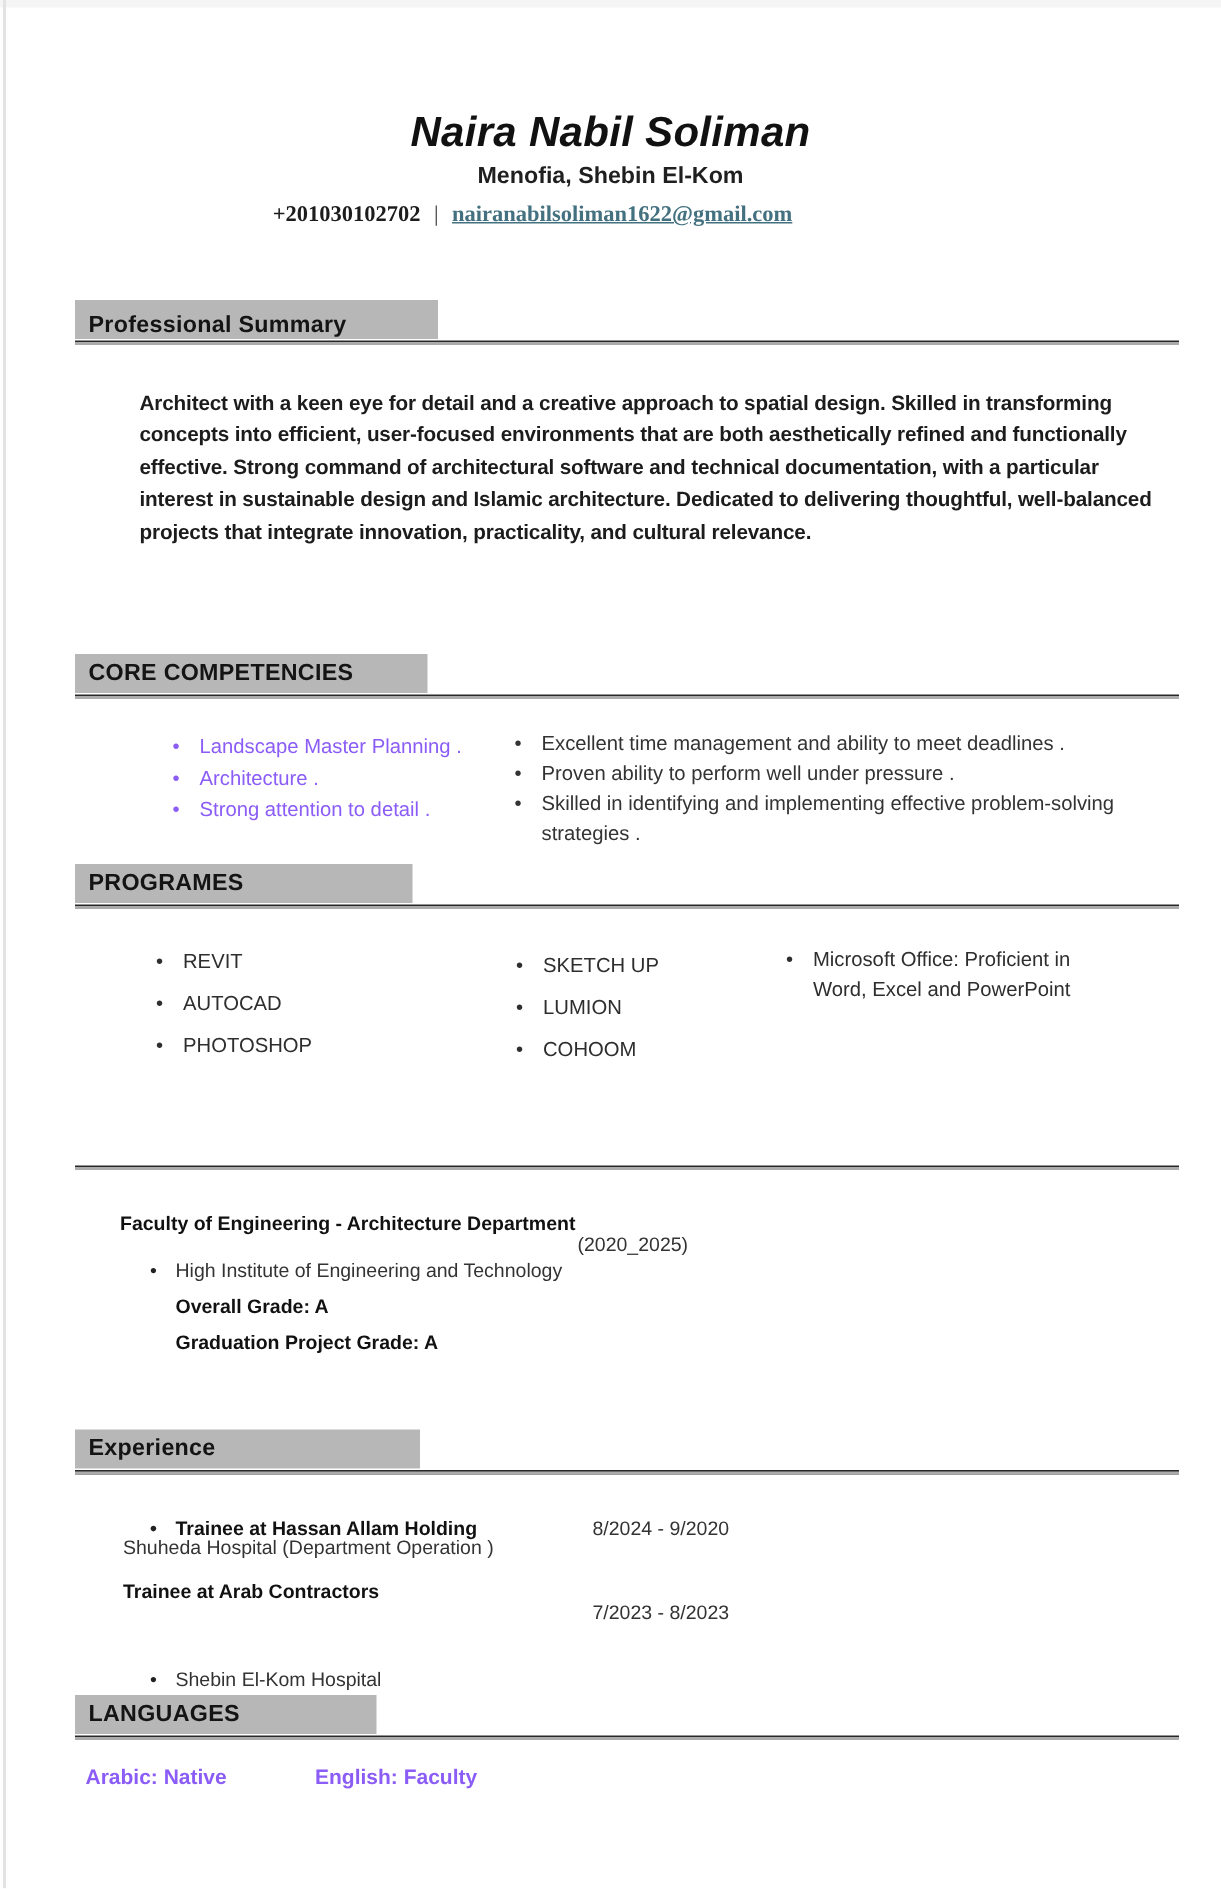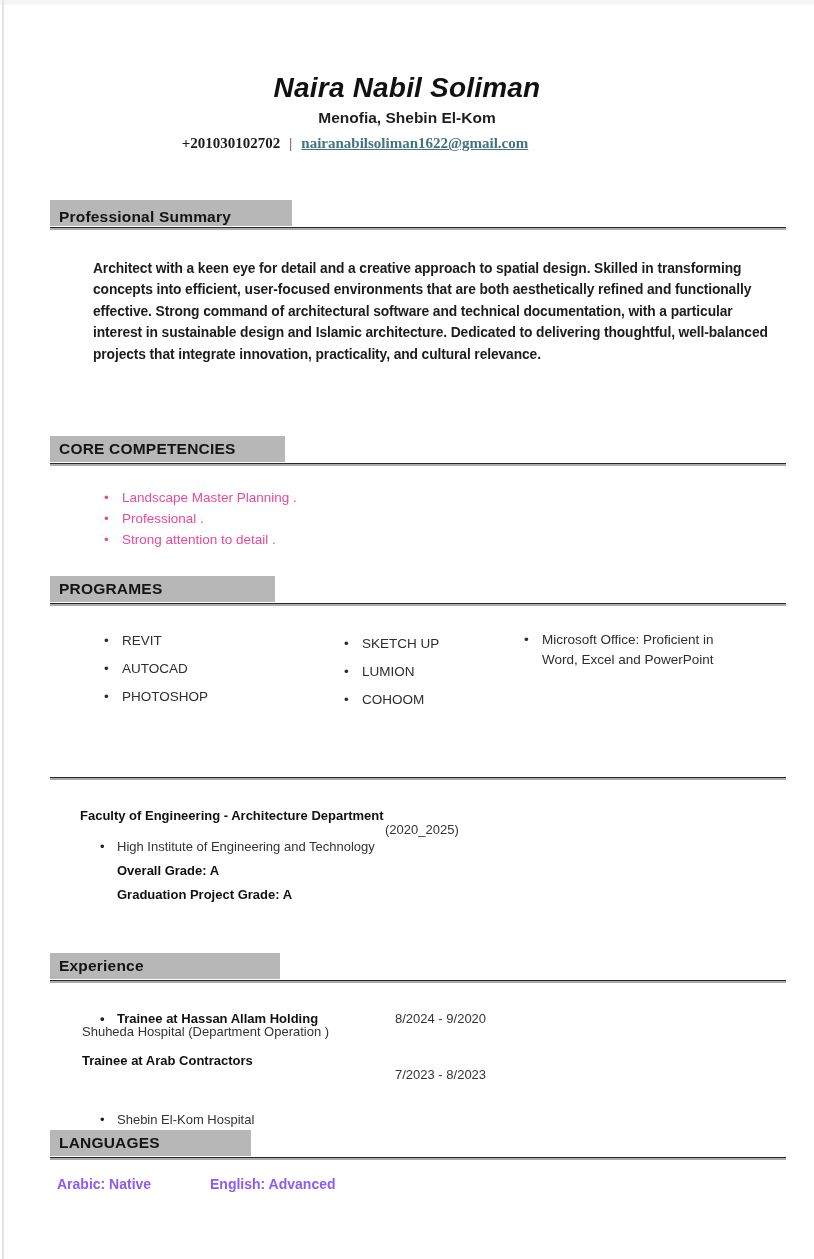--- a/index.html
+++ b/index.html
@@ -69,22 +69,22 @@
   }
 
   
   ul.blist { list-style: none; position: absolute; }
   ul.blist li { position: relative; padding-left: 18px; }
   ul.blist li::before {
     content: "\2022";
     position: absolute; left: 0; top: 0;
   }
 
-  .comp-left  { top: 487px; left: 104px; width: 230px;
-                font-size: 13.5px; color: #ec4899; }
+  .comp-left  { top: 487px; left: 115px; width: 230px;
+                font-size: 13.5px; color: #8b5cf6; }
   .comp-left li  { line-height: 21px; }
   .comp-right { top: 486px; left: 343px; width: 412px;
                 font-size: 13.5px; color: #333; }
   .comp-right li { line-height: 20px; }
 
   .prog-col { font-size: 13.5px; color: #2e2e2e; }
   .prog-col li { line-height: 14px; margin-bottom: 14px; }
   .prog-1 { top: 634px; left: 104px; width: 160px; }
   .prog-2 { top: 637px; left: 344px; width: 160px; }
   .prog-3 { top: 630px; left: 524px; width: 205px; }
@@ -119,22 +119,27 @@
   </div>
   <div class="sec-rule" style="top:227px;"></div>
   <div class="summary-text">Architect with a keen eye for detail and a creative approach to spatial design. Skilled in transforming concepts into efficient, user-focused environments that are both aesthetically refined and functionally effective. Strong command of architectural software and technical documentation, with a particular interest in sustainable design and Islamic architecture. Dedicated to delivering thoughtful, well-balanced projects that integrate innovation, practicality, and cultural relevance.</div>
 
   <div class="sec-box" style="top:436px; width:235px;text-align:center;">
     <span>CORE COMPETENCIES</span>
   </div>
   <div class="sec-rule" style="top:463px;"></div>
   <ul class="blist comp-left">
     <li>Landscape Master Planning .</li>
-    <li>Professional .</li>
+    <li>Architecture .</li>
     <li>Strong attention to detail .</li>
+  </ul>
+  <ul class="blist comp-right">
+    <li>Excellent time management and ability to meet deadlines .</li>
+    <li>Proven ability to perform well under pressure .</li>
+    <li>Skilled in identifying and implementing effective problem-solving strategies .</li>
   </ul>
 
   <div class="sec-box" style="top:576px; width:225px;">
     <span>PROGRAMES</span>
   </div>
   <div class="sec-rule" style="top:603px;"></div>
   <ul class="blist prog-col prog-1">
     <li>REVIT</li>
     <li>AUTOCAD</li>
     <li>PHOTOSHOP</li>
@@ -164,14 +169,14 @@
   <div class="abs t-reg" style="top:1024px; left:82px;">Shuheda Hospital (Department Operation )</div>
   <div class="abs t-bold" style="top:1053px; left:82px;">Trainee at Arab Contractors</div>
   <div class="abs t-reg" style="top:1067px; left:395px;">7/2023 - 8/2023</div>
   <div class="abs t-reg bullet-item" style="top:1082px; left:100px;">Shebin El-Kom Hospital</div>
 
   <div class="sec-box" style="top:1130px; width:201px;">
     <span>LANGUAGES</span>
   </div>
   <div class="sec-rule" style="top:1157px;"></div>
   <div class="abs lang" style="top:1176px; left:57px;">Arabic: Native</div>
-  <div class="abs lang" style="top:1176px; left:210px;">English: Advanced</div>
+  <div class="abs lang" style="top:1176px; left:210px;">English: Faculty</div>
 </div>
 
 </body></html>

